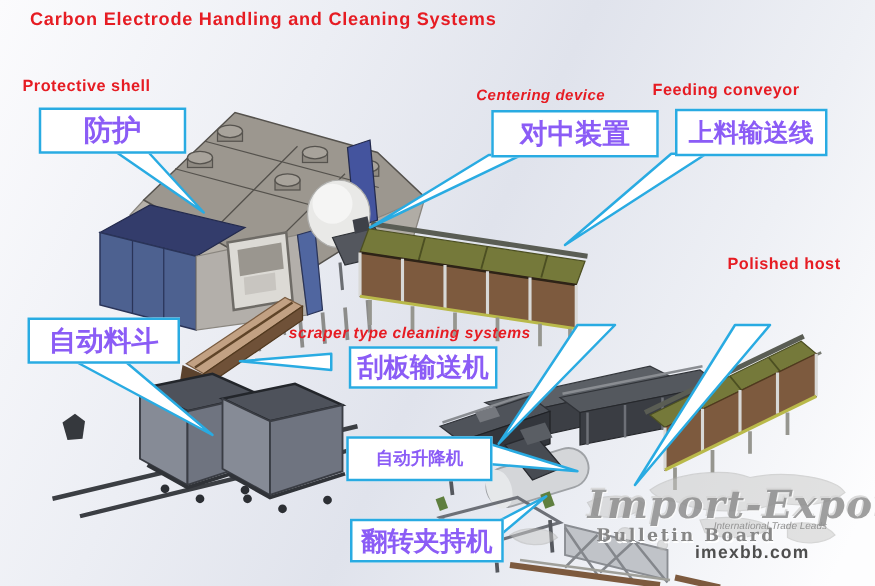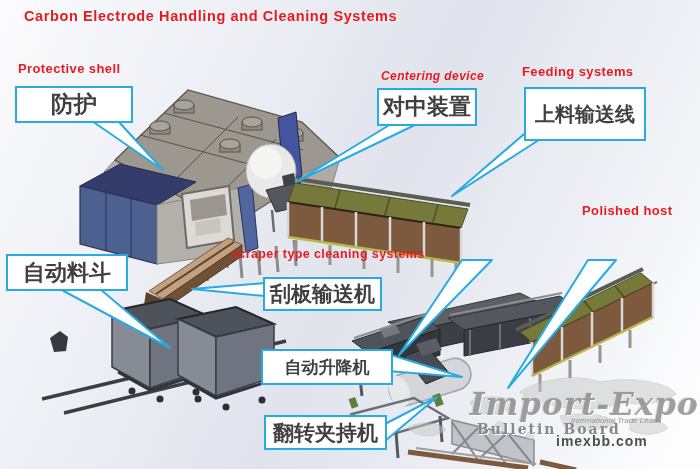--- a/index.html
+++ b/index.html
@@ -16,22 +16,22 @@
   .wm-board{font-family:"DejaVu Serif",serif;font-weight:bold;font-size:14px;color:#878787;
     letter-spacing:2px;text-shadow:1px 1px 0 #fff;}
   .wm-tag{font-size:8px;font-style:italic;color:#949494;}
   .wm-domain{font-weight:bold;font-size:14px;color:#4f4f4f;letter-spacing:1px;}
   .tails{position:absolute;left:0;top:0;z-index:3;pointer-events:none;}
   .title{position:absolute;left:24px;top:8px;z-index:4;color:#e61c23;font-weight:bold;
     font-size:14.5px;letter-spacing:.6px;white-space:nowrap;text-align:center;}
   .lbl{position:absolute;z-index:4;color:#e61c23;font-weight:bold;font-size:12.5px;
     letter-spacing:.4px;white-space:nowrap;}
   .box{position:absolute;z-index:4;box-sizing:border-box;background:#fff;border:2px solid #29abe2;
-    display:flex;align-items:center;justify-content:center;font-weight:bold;color:#404040;
-    white-space:nowrap;}
+    display:flex;align-items:center;justify-content:center;font-weight:bold;color:#8b5cf6;
+    white-space:nowrap;margin-left:16px;}
 </style>
 </head>
 <body>
 
 <div class="stage">
 
   <svg class="machines" width="700" height="469" viewBox="0 0 700 469">
 
     <g>
       <polygon points="104,172 115,160 232,226 224,241" fill="#b6b1a9" stroke="#8a867f" stroke-width="1"></polygon>
@@ -177,25 +177,25 @@
       <polygon points="60,289 100,289 170,348"></polygon>
       <polygon points="388,354 388,371 462,377"></polygon>
       <polygon points="385,424 385,441 437,397"></polygon>
     </g>
   </svg>
 
   <div class="title">Carbon Electrode Handling and Cleaning Systems</div>
 
   <div class="lbl" style="left:18px;top:61px;font-size:13px;">Protective shell</div>
   <div class="lbl" style="left:381px;top:69px;font-size:12px;font-style:italic;">Centering device</div>
-  <div class="lbl" style="left:522px;top:64px;font-size:13px;">Feeding systems</div>
+  <div class="lbl" style="left:522px;top:64px;font-size:13px;">Feeding conveyor</div>
   <div class="lbl" style="left:582px;top:203px;font-size:13px;">Polished host</div>
-  <div class="lbl" style="left:231px;top:247px;font-size:12.5px;">scraper type cleaning systems</div>
+  <div class="lbl" style="left:231px;top:259px;font-size:12.5px;font-style:italic;">scraper type cleaning systems</div>
 
   <div class="box" style="left:15px;top:86px;width:118px;height:37px;font-size:23px;">防护</div>
-  <div class="box" style="left:377px;top:88px;width:100px;height:38px;font-size:22px;">对中装置</div>
-  <div class="box" style="left:524px;top:87px;width:122px;height:54px;font-size:20px;">上料输送线</div>
+  <div class="box" style="left:377px;top:88px;width:134px;height:38px;font-size:22px;">对中装置</div>
+  <div class="box" style="left:524px;top:87px;width:122px;height:38px;font-size:20px;">上料输送线</div>
   <div class="box" style="left:263px;top:277px;width:119px;height:34px;font-size:21px;">刮板输送机</div>
   <div class="box" style="left:6px;top:254px;width:122px;height:37px;font-size:22px;">自动料斗</div>
-  <div class="box" style="left:261px;top:349px;width:132px;height:36px;font-size:17px;">自动升降机</div>
+  <div class="box" style="left:261px;top:349px;width:117px;height:36px;font-size:14px;">自动升降机</div>
   <div class="box" style="left:264px;top:415px;width:123px;height:35px;font-size:21px;">翻转夹持机</div>
 
 </div>
 
 </body></html>

